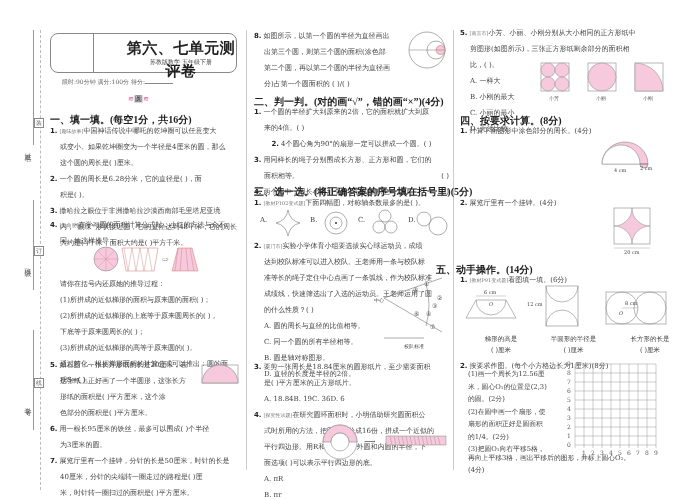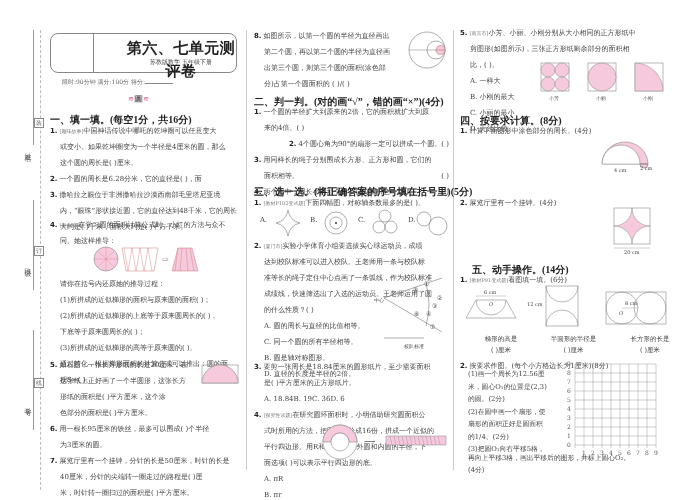--- a/index.html
+++ b/index.html
@@ -56,20 +56,21 @@
   <div class="meta"><span>限时:90分钟   满分:100分   得分:</span><span class="blank"></span></div>
   <div class="circ">≋<b>圆</b>≋</div>
 
   <div class="sec" style="left:50px;top:112px">一、填一填。(每空1分，共16分)</div>
 
   <div class="q" style="left:50px;top:123px;width:190px">
     <div><span class="n">1.</span><span class="tag">[趣味故事]</span><span>中国神话传说中哪吒的乾坤圈可以任意变大</span></div>
     <div style="padding-left:10px">或变小。如果乾坤圈变为一个半径是4厘米的圆，那么</div>
     <div style="padding-left:10px">这个圆的周长是(        )厘米。</div>
     <div><span class="n">2.</span><span>一个圆的周长是6.28分米，它的直径是(            )，面</span></div>
+    <div style="padding-left:10px">积是(            )。</div>
     <div><span class="n">3.</span><span>撒哈拉之眼位于非洲撒哈拉沙漠西南部毛里塔尼亚境</span></div>
     <div style="padding-left:10px">内，“眼珠”形状接近圆，它的直径达到48千米，它的周长</div>
     <div style="padding-left:10px">大约是(        )千米，面积大约是(        )平方千米。</div>
   </div>
 
   <div class="q" style="left:50px;top:217px;width:190px">
     <div><span class="n">4.</span><span class="tag">[新角度]</span><span>在学习圆的面积计算公式时，小红的方法与众不</span></div>
     <div style="padding-left:10px">同。她这样推导：</div>
   </div>
   <svg class="fig" style="left:92px;top:245px" width="110" height="30">
@@ -110,39 +111,39 @@
   <div class="q" style="left:50px;top:421px;width:190px">
     <div><span class="n">6.</span><span>用一根长95厘米的铁丝，最多可以围成(        )个半径</span></div>
     <div style="padding-left:10px">为3厘米的圆。</div>
     <div><span class="n">7.</span><span>展览厅里有一个挂钟，分针的长是50厘米，时针的长是</span></div>
     <div style="padding-left:10px">40厘米，分针的尖端转一圈走过的路程是(        )厘</div>
     <div style="padding-left:10px">米，时针转一圈扫过的面积是(        )平方厘米。</div>
   </div>
 
   <div class="q" style="left:254px;top:28px;width:150px">
     <div><span class="n">8.</span><span>如图所示，以第一个圆的半径为直径画出</span></div>
+    <div style="padding-left:10px">出第三个圆，则第三个圆的面积(涂色部</div>
     <div style="padding-left:10px">第二个圆，再以第二个圆的半径为直径画</div>
-    <div style="padding-left:10px">出第三个圆，则第三个圆的面积(涂色部</div>
     <div style="padding-left:10px"><span>分)占第一个圆面积的</span> <span>(    )/(    )</span></div>
   </div>
   <svg class="fig" style="left:405px;top:30px" width="46" height="40">
     <circle cx="22" cy="20" r="18" fill="none" stroke="#777" stroke-width="0.6"></circle>
     <circle cx="31" cy="20" r="9" fill="none" stroke="#777" stroke-width="0.6"></circle>
     <circle cx="35.5" cy="20" r="4.5" fill="#f6c9dc" stroke="#c77" stroke-width="0.6"></circle>
     <line x1="4" y1="20" x2="40" y2="20" stroke="#777" stroke-width="0.5"></line>
   </svg>
 
   <div class="sec" style="left:254px;top:94px">二、判一判。(对的画“√”，错的画“×”)(4分)</div>
   <div class="q" style="left:254px;top:104px;width:195px">
     <div><span class="n">1.</span><span>一个圆的半径扩大到原来的2倍，它的面积就扩大到原</span></div>
     <div style="padding-left:10px;display:flex;">
         <span>来的4倍。</span>
         <span>(    )</span>
       </div>
-    <div style="display:flex;justify-content:flex-end">
+    <div style="display:flex;justify-content:center">
         <span><span class="n">2.</span><span>4个圆心角为90°的扇形一定可以拼成一个圆。</span></span>
         <span>(    )</span>
       </div>
     <div><span class="n">3.</span><span>用同样长的绳子分别围成长方形、正方形和圆，它们的</span></div>
     <div style="padding-left:10px;display:flex;justify-content:space-between">
         <span>面积相等。</span>
         <span>(    )</span>
       </div>
     <div style="display:flex;justify-content:space-between">
         <span><span class="n">4.</span><span>两个圆中，周长小的那个圆，它的面积也一定小。</span></span>
@@ -264,21 +265,21 @@
   <div class="q" style="left:460px;top:195px;width:215px">
     <div><span class="n">2.</span><span>展览厅里有一个挂钟。(4分)</span></div>
   </div>
   <svg class="fig" style="left:612px;top:206px" width="50" height="48">
     <rect x="2" y="2" width="36" height="36" fill="#fff" stroke="#888" stroke-width="0.6"></rect>
     <path d="M20 2 A18 18 0 0 0 38 20 A18 18 0 0 0 20 38 A18 18 0 0 0 2 20 A18 18 0 0 0 20 2 Z" fill="#f6c9dc" stroke="#888" stroke-width="0.5"></path>
     <line x1="2" y1="42" x2="38" y2="42" stroke="#888" stroke-width="0.4"></line>
     <text x="12" y="48" font-size="5" fill="#444">20 cm</text>
   </svg>
 
-  <div class="sec" style="left:472px;top:262px">五、动手操作。(14分)</div>
+  <div class="sec" style="left:436px;top:262px">五、动手操作。(14分)</div>
   <div class="q" style="left:460px;top:272px;width:215px">
     <div><span class="n">1.</span><span class="tag">[教材P91变式题]</span><span>看图填一填。(6分)</span></div>
   </div>
   <svg class="fig" style="left:462px;top:284px" width="215" height="50">
     <path d="M4 34 L14 16 L44 16 L54 34 Z" fill="none" stroke="#888" stroke-width="0.6"></path>
     <path d="M14 16 A15 15 0 0 0 44 16" fill="none" stroke="#888" stroke-width="0.6"></path>
     <line x1="14" y1="12" x2="44" y2="12" stroke="#888" stroke-width="0.4"></line>
     <text x="22" y="10" font-size="5" fill="#444">6 cm</text>
     <text x="27" y="22" font-size="5" fill="#444" font-style="italic">O</text>
     <rect x="84" y="2" width="32" height="40" fill="none" stroke="#888" stroke-width="0.6"></rect>

